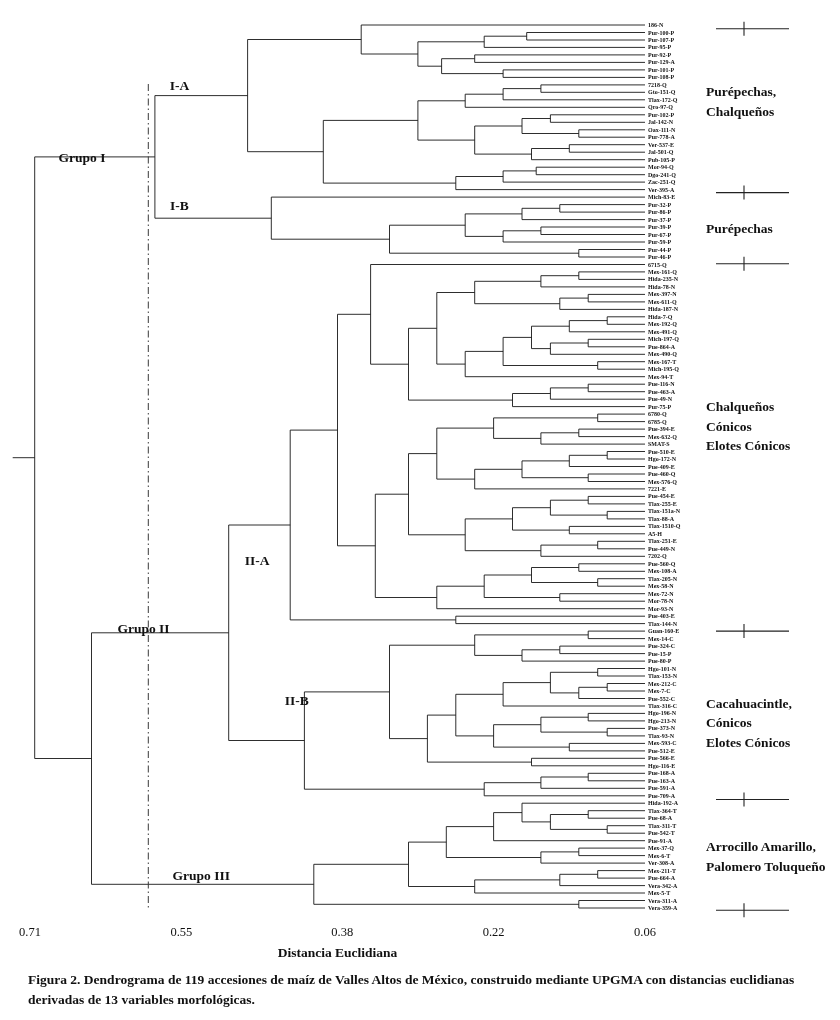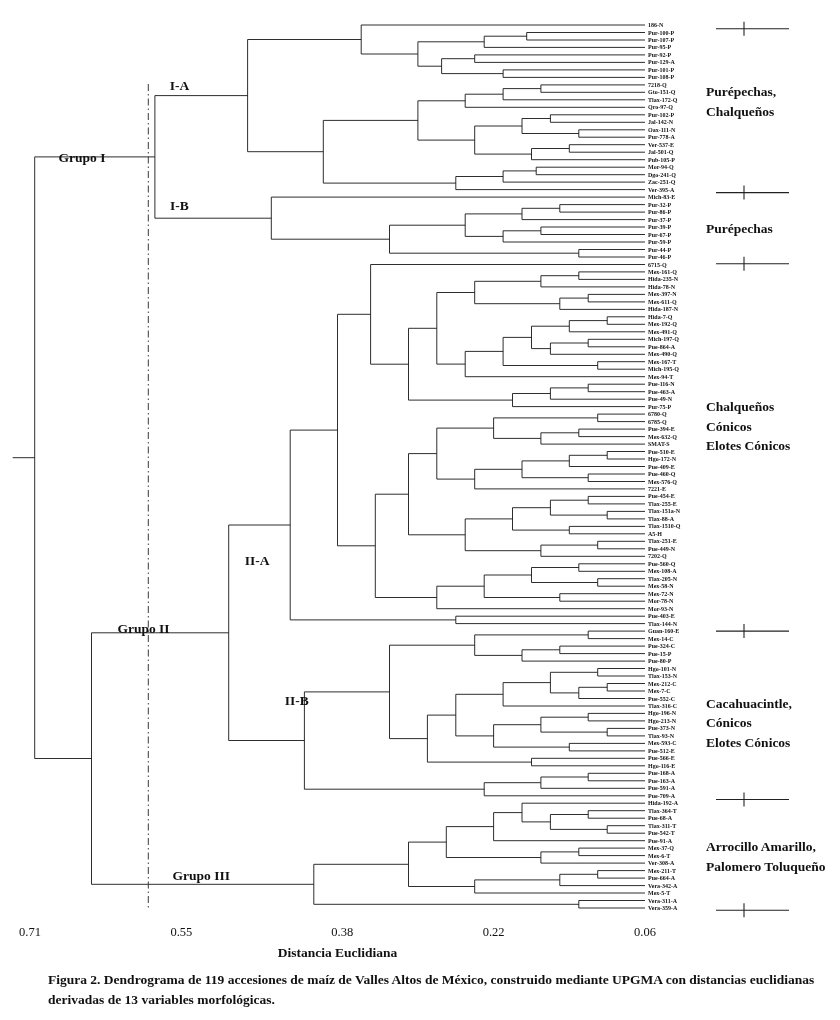--- a/index.html
+++ b/index.html
@@ -7,21 +7,21 @@
         font-family:"Liberation Serif","DejaVu Serif",serif;color:#111;}
   svg{display:block;}
   .leaf{font-family:"Liberation Serif","DejaVu Serif",serif;font-size:6px;font-weight:bold;fill:#111;}
   .branches{stroke:#161616;stroke-width:0.9;fill:none;}
   .cutline{stroke:#3a3a3a;stroke-width:1;stroke-dasharray:7 3 1.5 3;}
   .grouplabel{font-family:"Liberation Serif","DejaVu Serif",serif;font-size:13.5px;font-weight:bold;fill:#111;}
   .race{font-family:"Liberation Serif","DejaVu Serif",serif;font-size:13.5px;font-weight:bold;fill:#111;}
   .axistick{font-family:"Liberation Serif","DejaVu Serif",serif;font-size:12.5px;fill:#111;}
   .axislabel{font-family:"Liberation Serif","DejaVu Serif",serif;font-size:13.5px;font-weight:bold;fill:#111;}
   .marker{stroke:#222;stroke-width:1.1;}
-  .caption{position:absolute;left:28px;top:970px;width:792px;font-size:13.5px;font-weight:bold;line-height:1.5;color:#111;margin-left:20px;}
+  .caption{position:absolute;left:28px;top:970px;width:792px;font-size:13.5px;font-weight:bold;line-height:1.5;color:#111;}
 </style>
 </head>
 <body>
 
 <div class="page">
   <svg id="dendro" width="840" height="958" viewBox="0 0 840 958">
       <text x="648" y="27.0" class="leaf">186-N</text>
       <text x="648" y="34.5" class="leaf">Pur-100-P</text>
       <text x="648" y="42.0" class="leaf">Pur-107-P</text>
       <text x="648" y="49.4" class="leaf">Pur-95-P</text>

